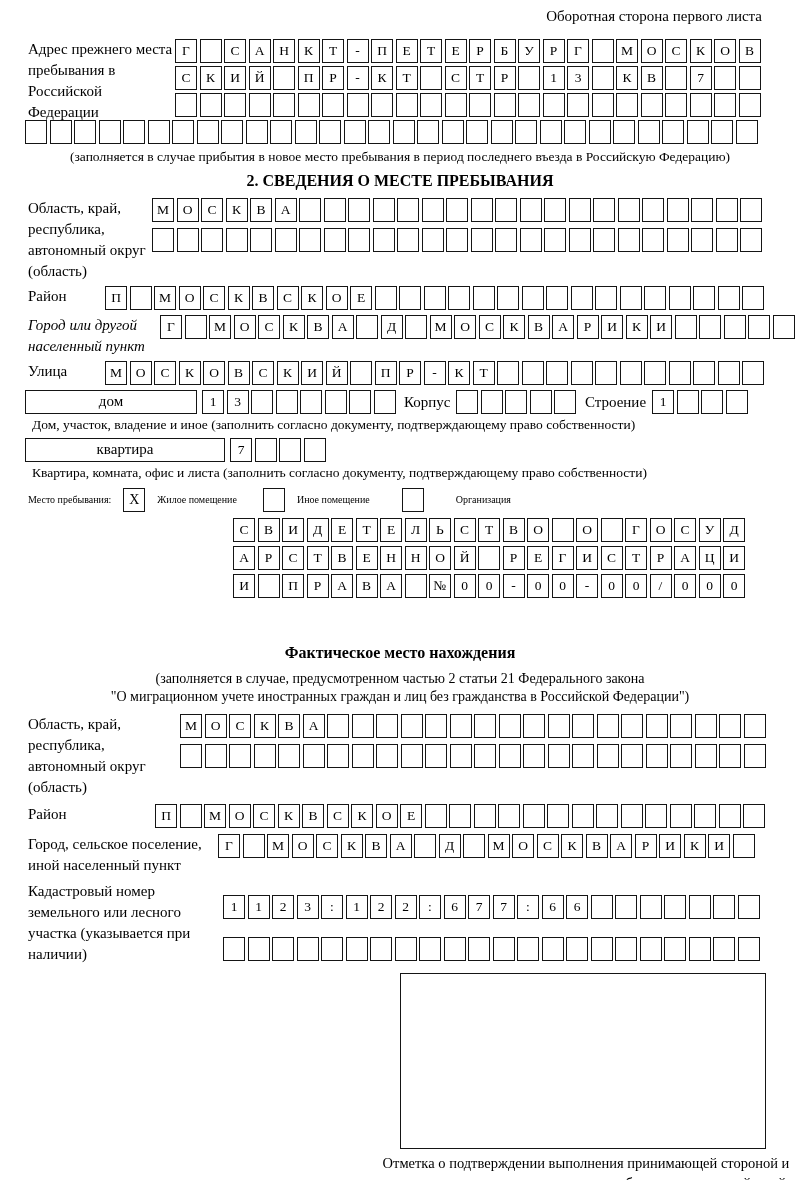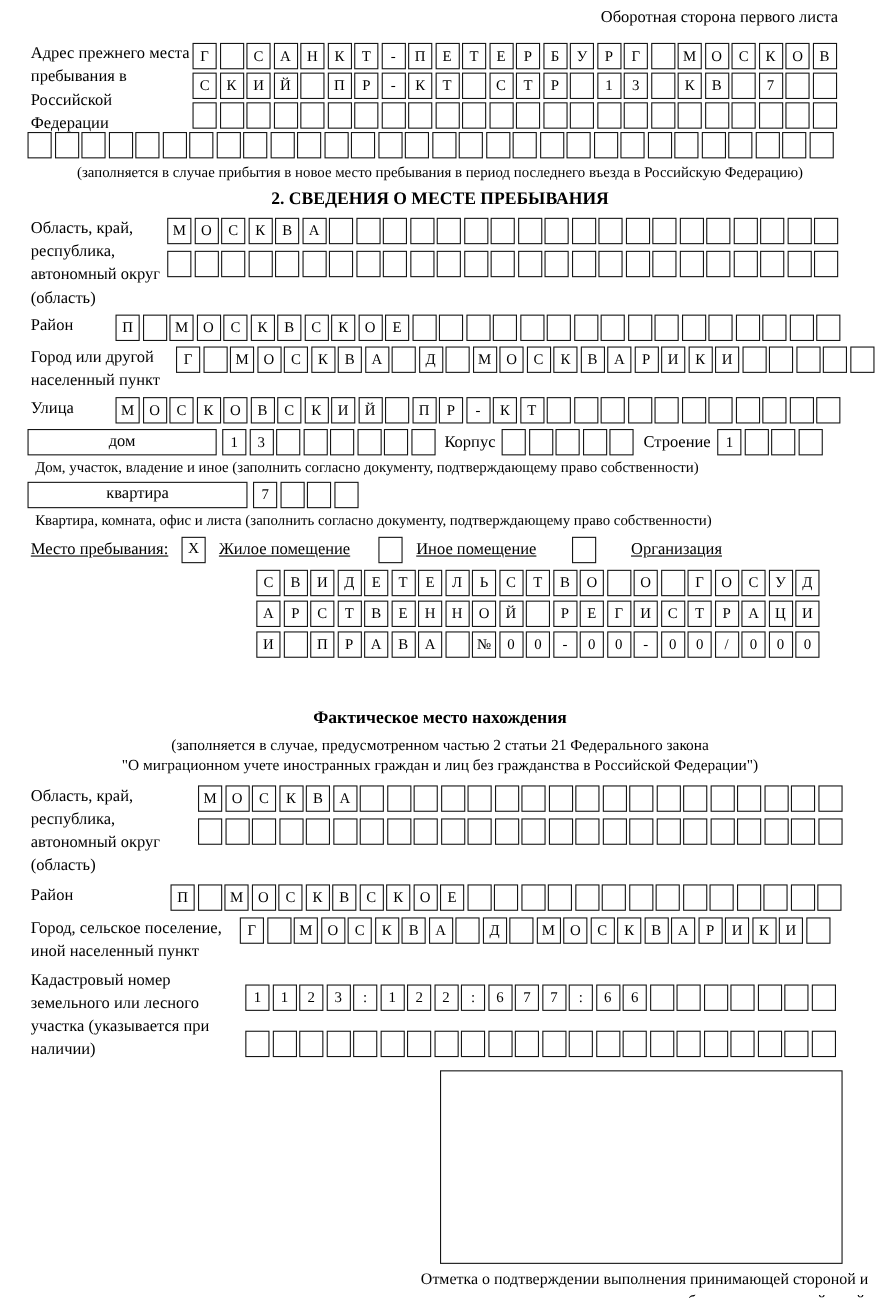--- a/index.html
+++ b/index.html
@@ -26,21 +26,21 @@
   .labelbox{
     display:inline-block;box-sizing:border-box;height:24px;border:1.6px solid #151515;
     text-align:center;font-size:15px;line-height:21px;vertical-align:top;margin-right:5px;
   }
   .inline-word{display:inline-block;font-size:15px;line-height:24px;vertical-align:top;margin:0 6px;}
 
   .chk{
     display:inline-block;box-sizing:border-box;width:22px;height:24px;border:1.6px solid #151515;
     text-align:center;font-size:14px;line-height:21px;vertical-align:top;margin:0 8px;
   }
-  .chk-label{display:inline-block;font-size:15px;line-height:24px;vertical-align:top;text-decoration:underline;}
+  .chk-label{display:inline-block;font-size:10px;line-height:24px;vertical-align:top;}
 
   .stamp-box{
     box-sizing:border-box;width:366px;height:176px;border:1.6px solid #151515;
     margin-left:372px;margin-top:4px;background:#fff;
   }
   .stamp-caption{
     width:420px;margin-left:348px;margin-top:4px;text-align:center;
     font-size:14.5px;line-height:20px;
   }
 </style>
@@ -67,21 +67,21 @@
     <div class="boxrow" style="margin-left:124px;margin-bottom:6px;"><span class="cell">М</span><span class="cell">О</span><span class="cell">С</span><span class="cell">К</span><span class="cell">В</span><span class="cell">А</span><span class="cell"></span><span class="cell"></span><span class="cell"></span><span class="cell"></span><span class="cell"></span><span class="cell"></span><span class="cell"></span><span class="cell"></span><span class="cell"></span><span class="cell"></span><span class="cell"></span><span class="cell"></span><span class="cell"></span><span class="cell"></span><span class="cell"></span><span class="cell"></span><span class="cell"></span><span class="cell"></span><span class="cell"></span></div>
     <div class="boxrow" style="margin-left:124px;"><span class="cell"></span><span class="cell"></span><span class="cell"></span><span class="cell"></span><span class="cell"></span><span class="cell"></span><span class="cell"></span><span class="cell"></span><span class="cell"></span><span class="cell"></span><span class="cell"></span><span class="cell"></span><span class="cell"></span><span class="cell"></span><span class="cell"></span><span class="cell"></span><span class="cell"></span><span class="cell"></span><span class="cell"></span><span class="cell"></span><span class="cell"></span><span class="cell"></span><span class="cell"></span><span class="cell"></span><span class="cell"></span></div>
   </div>
 
   <div class="rel" style="min-height:29px;">
     <div class="side-label">Район</div>
     <div class="boxrow" style="margin-left:77px;"><span class="cell">П</span><span class="cell"></span><span class="cell">М</span><span class="cell">О</span><span class="cell">С</span><span class="cell">К</span><span class="cell">В</span><span class="cell">С</span><span class="cell">К</span><span class="cell">О</span><span class="cell">Е</span><span class="cell"></span><span class="cell"></span><span class="cell"></span><span class="cell"></span><span class="cell"></span><span class="cell"></span><span class="cell"></span><span class="cell"></span><span class="cell"></span><span class="cell"></span><span class="cell"></span><span class="cell"></span><span class="cell"></span><span class="cell"></span><span class="cell"></span><span class="cell"></span></div>
   </div>
 
   <div class="rel" style="min-height:46px;">
-    <div class="side-label" style="width:130px;">Город или другой населенный пункт</div>
+    <div class="side-label" style="width:130px;font-style:italic;">Город или другой населенный пункт</div>
     <div class="boxrow" style="margin-left:132px;"><span class="cell">Г</span><span class="cell"></span><span class="cell">М</span><span class="cell">О</span><span class="cell">С</span><span class="cell">К</span><span class="cell">В</span><span class="cell">А</span><span class="cell"></span><span class="cell">Д</span><span class="cell"></span><span class="cell">М</span><span class="cell">О</span><span class="cell">С</span><span class="cell">К</span><span class="cell">В</span><span class="cell">А</span><span class="cell">Р</span><span class="cell">И</span><span class="cell">К</span><span class="cell">И</span><span class="cell"></span><span class="cell"></span><span class="cell"></span><span class="cell"></span><span class="cell"></span></div>
   </div>
 
   <div class="rel" style="min-height:29px;">
     <div class="side-label">Улица</div>
     <div class="boxrow" style="margin-left:77px;"><span class="cell">М</span><span class="cell">О</span><span class="cell">С</span><span class="cell">К</span><span class="cell">О</span><span class="cell">В</span><span class="cell">С</span><span class="cell">К</span><span class="cell">И</span><span class="cell">Й</span><span class="cell"></span><span class="cell">П</span><span class="cell">Р</span><span class="cell">-</span><span class="cell">К</span><span class="cell">Т</span><span class="cell"></span><span class="cell"></span><span class="cell"></span><span class="cell"></span><span class="cell"></span><span class="cell"></span><span class="cell"></span><span class="cell"></span><span class="cell"></span><span class="cell"></span><span class="cell"></span></div>
   </div>
 
   <div class="boxrow" style="margin-left:-3px;margin-bottom:2px;">
     <span class="labelbox" style="width:172px;">дом</span><span><span class="cell">1</span><span class="cell">3</span><span class="cell"></span><span class="cell"></span><span class="cell"></span><span class="cell"></span><span class="cell"></span><span class="cell"></span></span><span class="inline-word">Корпус</span><span><span class="cell"></span><span class="cell"></span><span class="cell"></span><span class="cell"></span><span class="cell"></span></span><span class="inline-word">Строение</span><span><span class="cell">1</span><span class="cell"></span><span class="cell"></span><span class="cell"></span></span>

